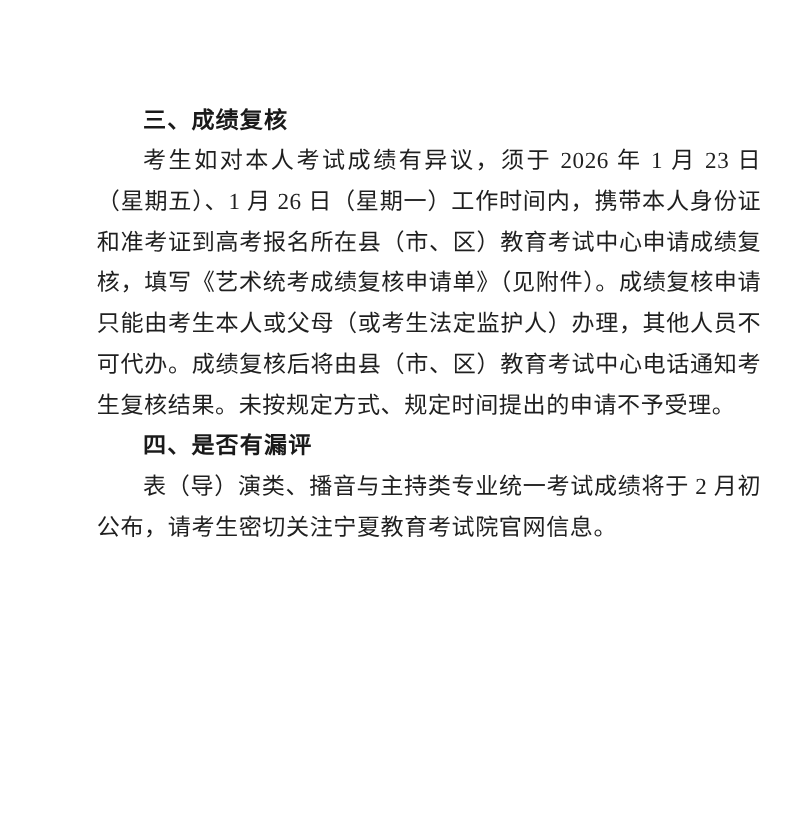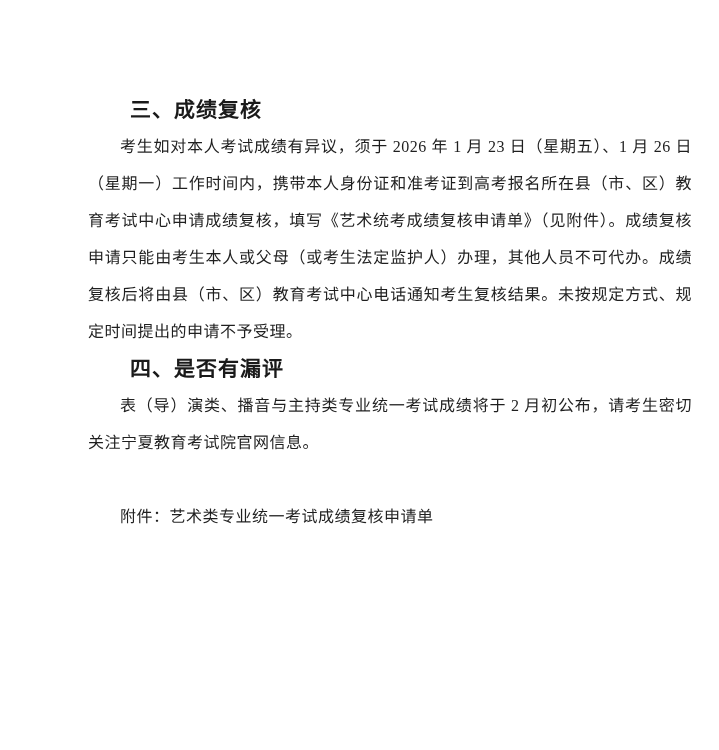--- a/index.html
+++ b/index.html
@@ -29,21 +29,21 @@
     font-size: 21px;
     line-height: 37px;
     font-weight: bold;
     font-family: "Liberation Sans", "DejaVu Sans", sans-serif;
     text-indent: 2em;
     letter-spacing: 1px;
     color: #1a1a1a;
   }
   .doc-para {
     margin: 0;
-    font-size: 16px;
+    font-size: 21px;
     line-height: 37px;
     text-indent: 2em;
     text-align: justify;
     text-justify: inter-ideograph;
     letter-spacing: 0.5px;
     color: #1f1f1f;
   }
   .attachment {
     margin-top: 37px;
     text-align: left;
@@ -57,16 +57,15 @@
 
     <h3 class="doc-heading">三、成绩复核</h3>
 
     <p class="doc-para">考生如对本人考试成绩有异议，须于 2026 年 1 月 23 日（星期五）、1 月 26 日（星期一）工作时间内，携带本人身份证和准考证到高考报名所在县（市、区）教育考试中心申请成绩复核，填写《艺术统考成绩复核申请单》（见附件）。成绩复核申请只能由考生本人或父母（或考生法定监护人）办理，其他人员不可代办。成绩复核后将由县（市、区）教育考试中心电话通知考生复核结果。未按规定方式、规定时间提出的申请不予受理。</p>
 
 
     <h3 class="doc-heading">四、是否有漏评</h3>
 
     <p class="doc-para">表（导）演类、播音与主持类专业统一考试成绩将于 2 月初公布，请考生密切关注宁夏教育考试院官网信息。</p>
 
-    <p class="doc-para attachment">附件：艺术类专业统一考试成绩复核申请单</p>
 
   </div>
 </div>
 
 </body></html>

